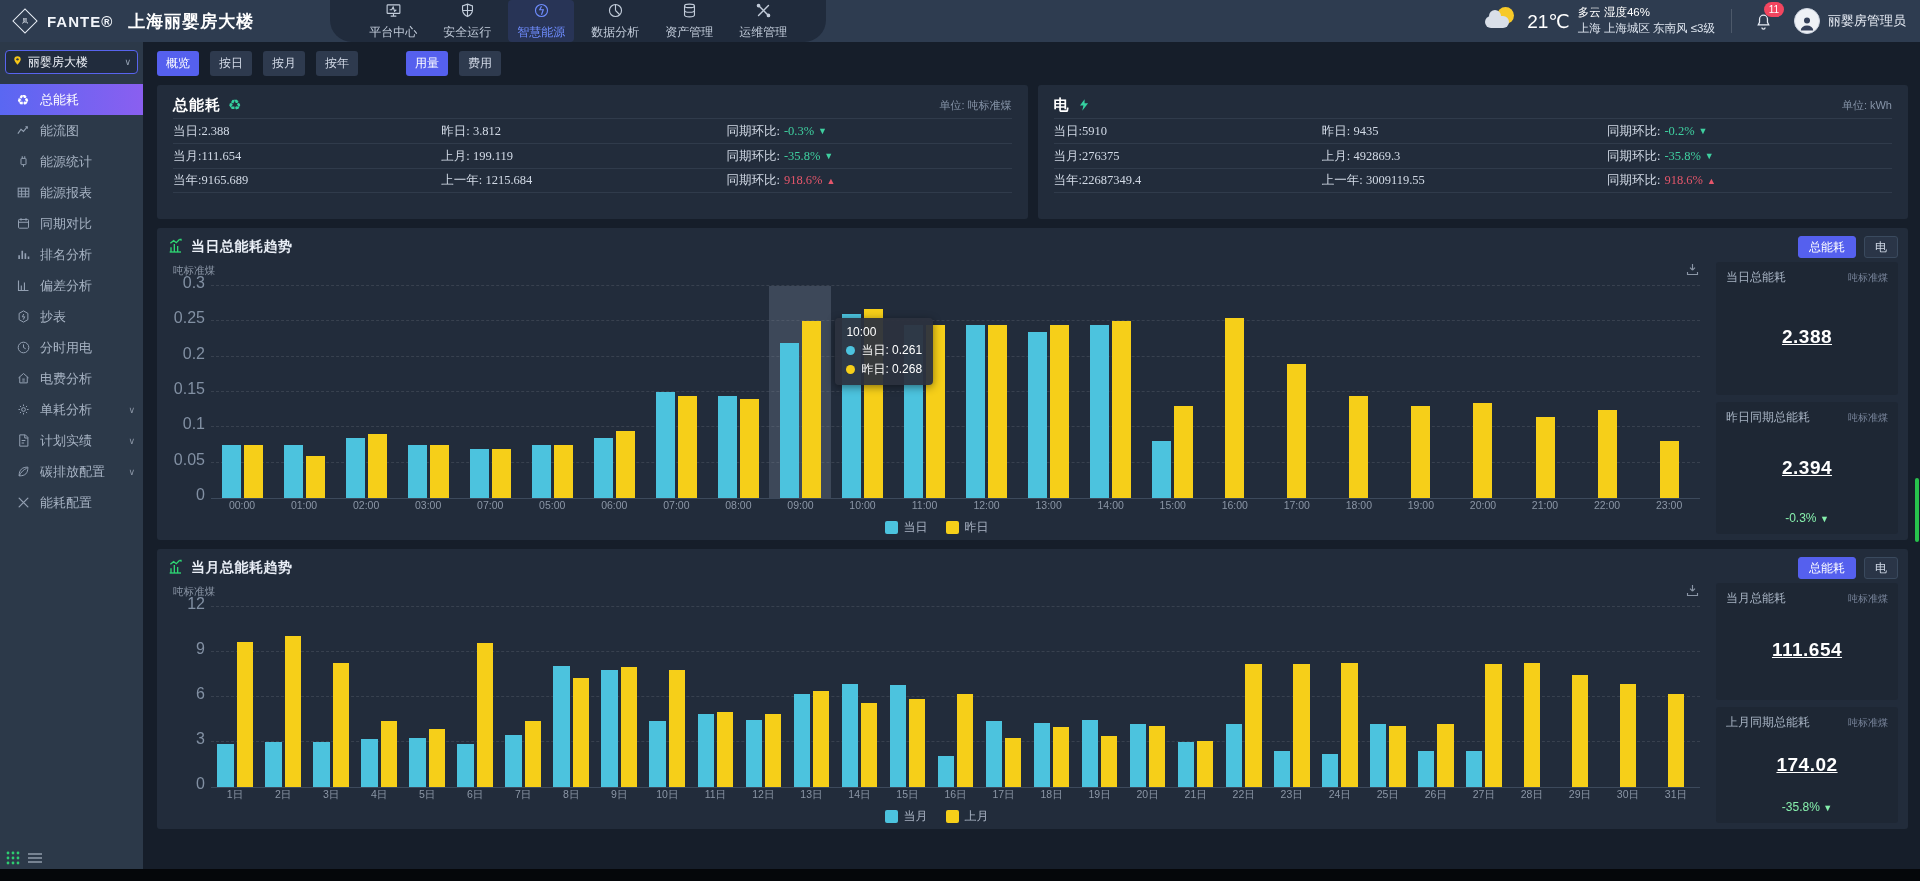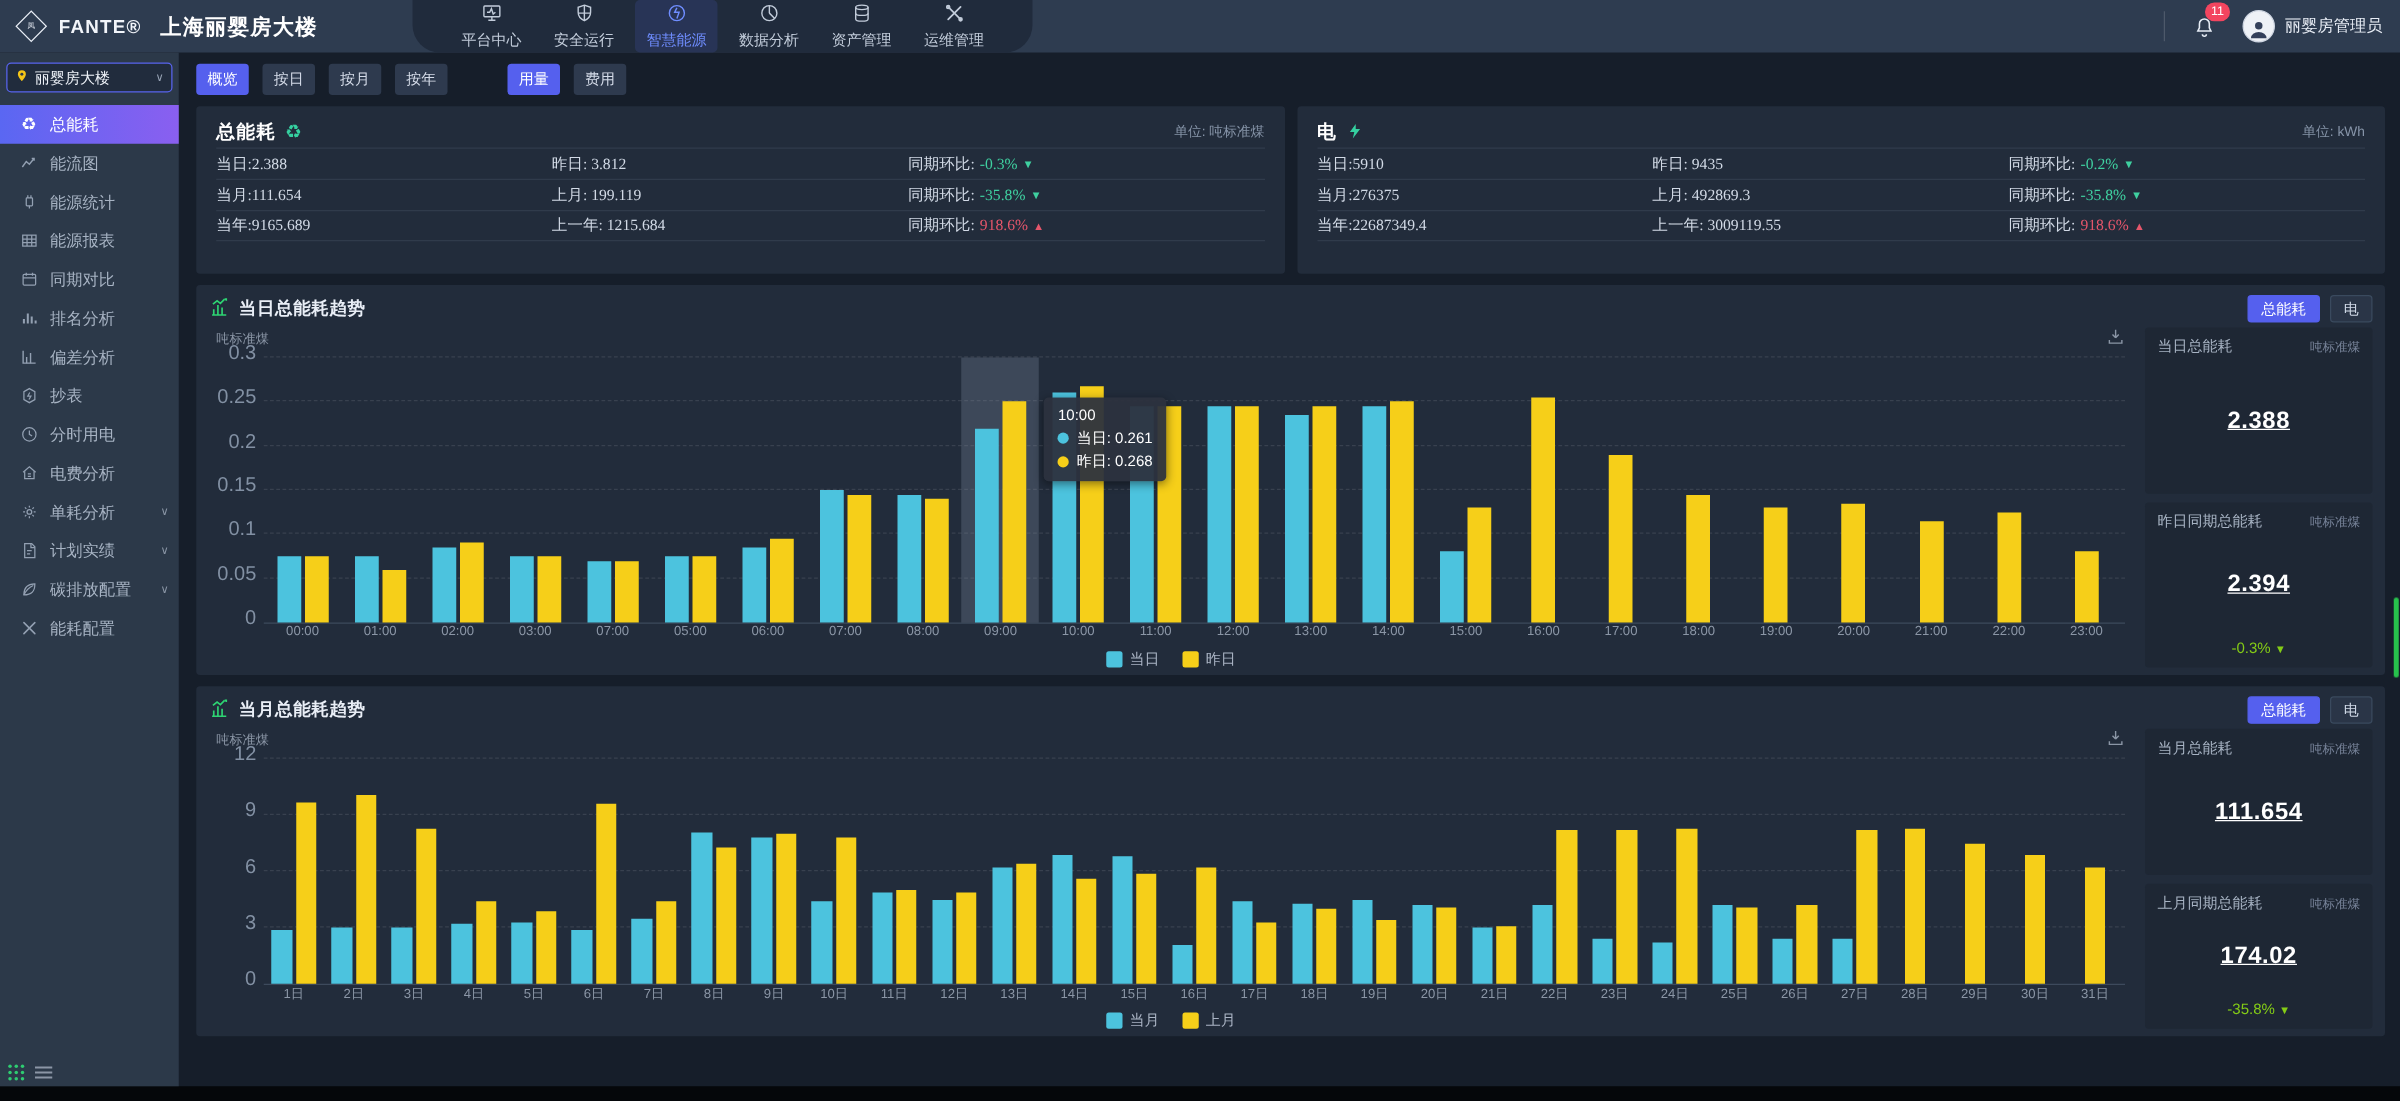--- a/index.html
+++ b/index.html
@@ -112,21 +112,21 @@
   .tt-row { display:flex; align-items:center; }
   .tt-dot { display:inline-block; width:9px; height:9px; border-radius:50%; margin-right:6px; }
 
   
   .side-panel { width:182px; flex:0 0 auto; display:flex; flex-direction:column; gap:7px; padding-bottom:4px; }
   .stat-box { flex:1; background:#1e2734; border-radius:3px; padding:7px 10px; display:flex; flex-direction:column; }
   .stat-head { display:flex; align-items:baseline;justify-content:center; }
   .stat-label { font-size:12px; color:#a7b3c3; }
   .stat-unit { margin-left:auto; font-size:10px; color:#78849a; }
   .stat-value { margin:auto 0; text-align:center; color:#ffffff; font-size:19px; font-weight:bold; letter-spacing:0.5px;text-decoration:underline; }
-  .stat-delta { text-align:center; font-size:12px; color:#84cc16; padding-bottom:2px; }
+  .stat-delta { text-align:center; font-size:12px; color:#86efac; padding-bottom:2px; }
   .stat-delta .tri { font-size:9px; }
 
   
   .footer-strip { height:12px; background:#05070a; flex:0 0 auto; }
   .scroll-thumb { position:fixed; right:1px; top:478px; width:4px; height:64px; background:#27c24c; border-radius:2px; }
 </style>
 </head>
 <body>
 
 <div class="page">
@@ -181,20 +181,31 @@
         <div class="nav-item">
           <span class="icn"><svg viewBox="0 0 24 24" fill="none" stroke="currentColor" stroke-width="2" stroke-linecap="round">
               <path d="M5 5l14 14M19 5L5 19"></path>
               <circle cx="5" cy="5" r="1.6"></circle>
               <circle cx="19" cy="19" r="1.6"></circle>
             </svg></span>
           <span>运维管理</span>
         </div>
       </div>
     <div class="topbar-right">
+      <div class="weather">
+        <span class="weather-icon">
+            <span class="sun"></span>
+            <span class="cloud"></span>
+          </span>
+        <span class="weather-temp">21℃</span>
+        <span class="weather-meta">
+          <span class="row1"><span>多云</span>&nbsp;<span>湿度46%</span></span>
+          <span>上海 上海城区 东南风 ≤3级</span>
+        </span>
+      </div>
       <span class="divider-v"></span>
       <div class="bell-wrap">
         <svg viewBox="0 0 24 24" fill="none" stroke="currentColor" stroke-width="1.6">
             <path d="M12 4a5 5 0 0 0-5 5v4l-1.6 3.2h13.2L17 13V9a5 5 0 0 0-5-5z"></path>
             <path d="M10 19.5a2 2 0 0 0 4 0"></path>
           </svg>
         <span class="badge">11</span>
       </div>
       <div class="user-wrap">
         <span class="avatar">

